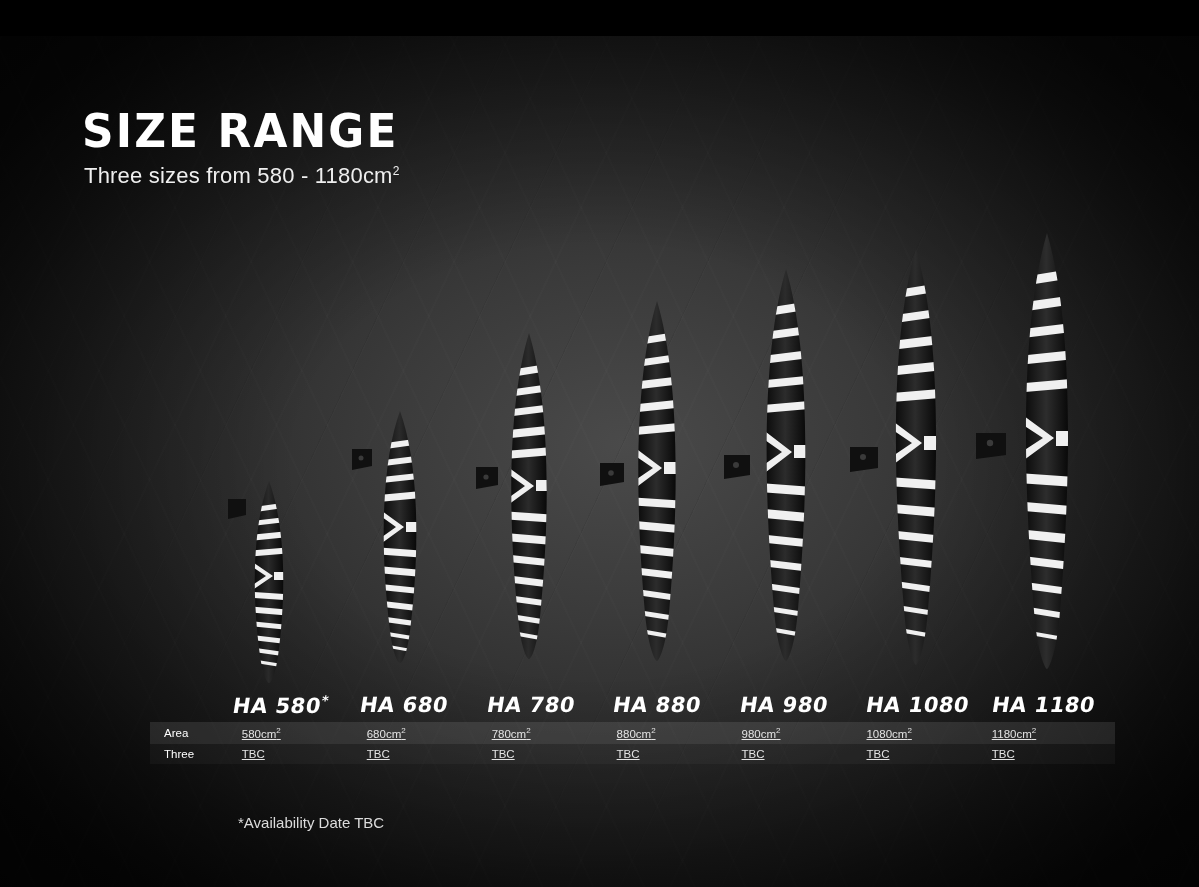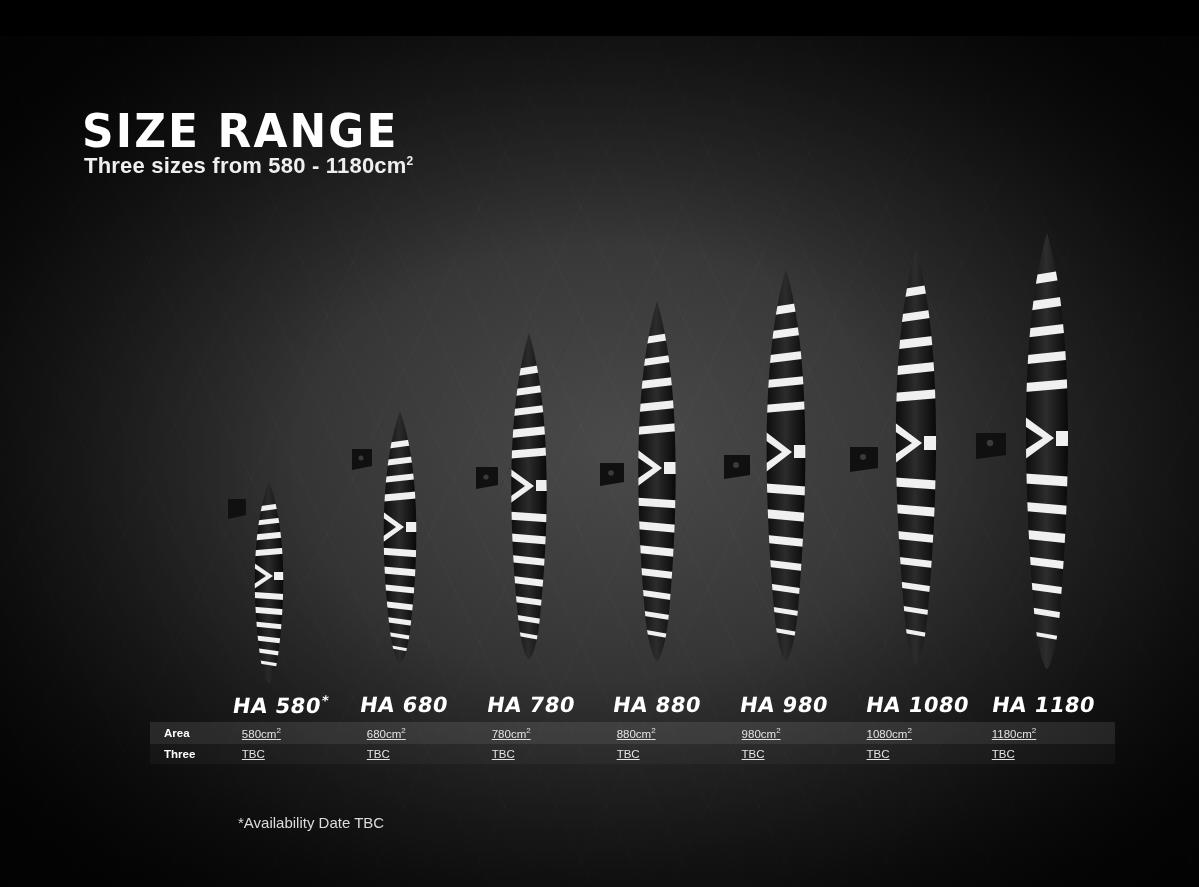--- a/index.html
+++ b/index.html
@@ -47,24 +47,24 @@
     font-weight: bold;
     letter-spacing: 2.0px;
     font-stretch: condensed;
     transform: scaleX(1.06);
     transform-origin: left center;
     font-family: "DejaVu Sans", sans-serif;
   }
   .subtitle {
     position: absolute;
     left: 84px;
-    top: 117px;
+    top: 127px;
     color: #efefef;
     font-size: 22px;
-    font-weight: 700;
+    font-weight: 400;
     letter-spacing: 0.2px;
   }
   .subtitle sup { font-size: 12px; }
 
   
   #wings { position: absolute; left: 0; top: 0; width: 1199px; height: 660px; }
   .wing { position: absolute; }
   .wing svg { display: block; overflow: visible; }
 
   
@@ -93,21 +93,21 @@
   #spec-table tr.odd { background: rgba(255,255,255,0.10); }
   #spec-table tr.even { background: rgba(255,255,255,0.035); }
   #spec-table td {
     padding: 4px 0 4px 0;
     height: 12px;
     vertical-align: middle;
   }
   #spec-table td.rowhead {
     width: 78px;
     padding-left: 14px;
-    font-weight: bold;
+    font-weight: normal;
     color: #ffffff;
   }
   #spec-table td.val { width: 127px; padding-left: 2px; color: #e3e3e3; text-decoration: underline; }
   #spec-table sup { font-size: 8px; }
 
   .footnote {
     position: absolute;
     left: 238px;
     top: 778px;
     color: #dcdcdc;

